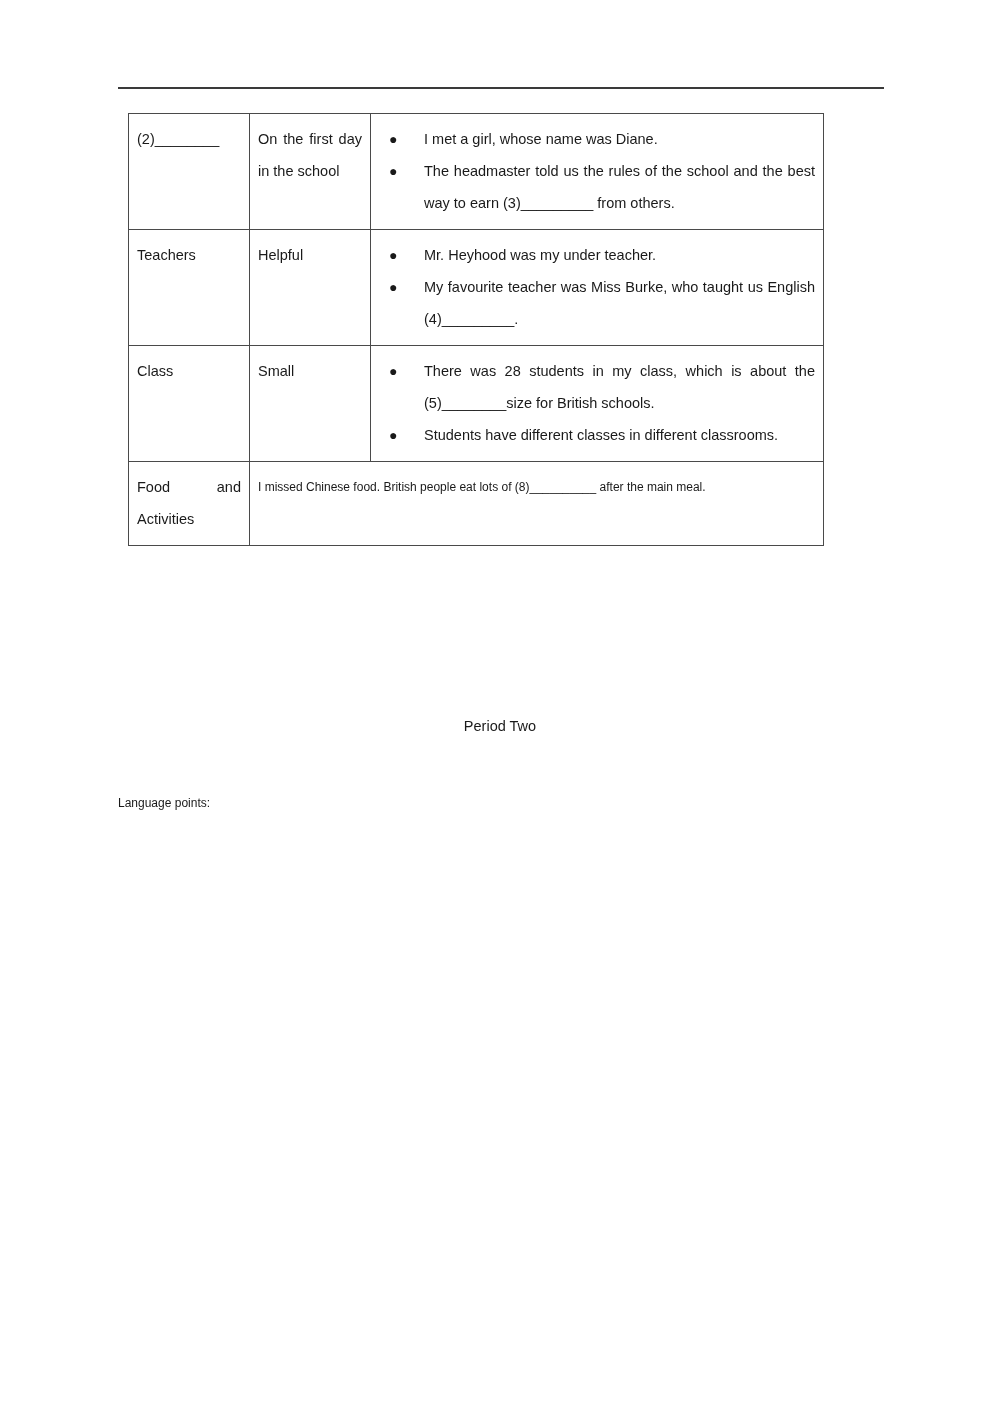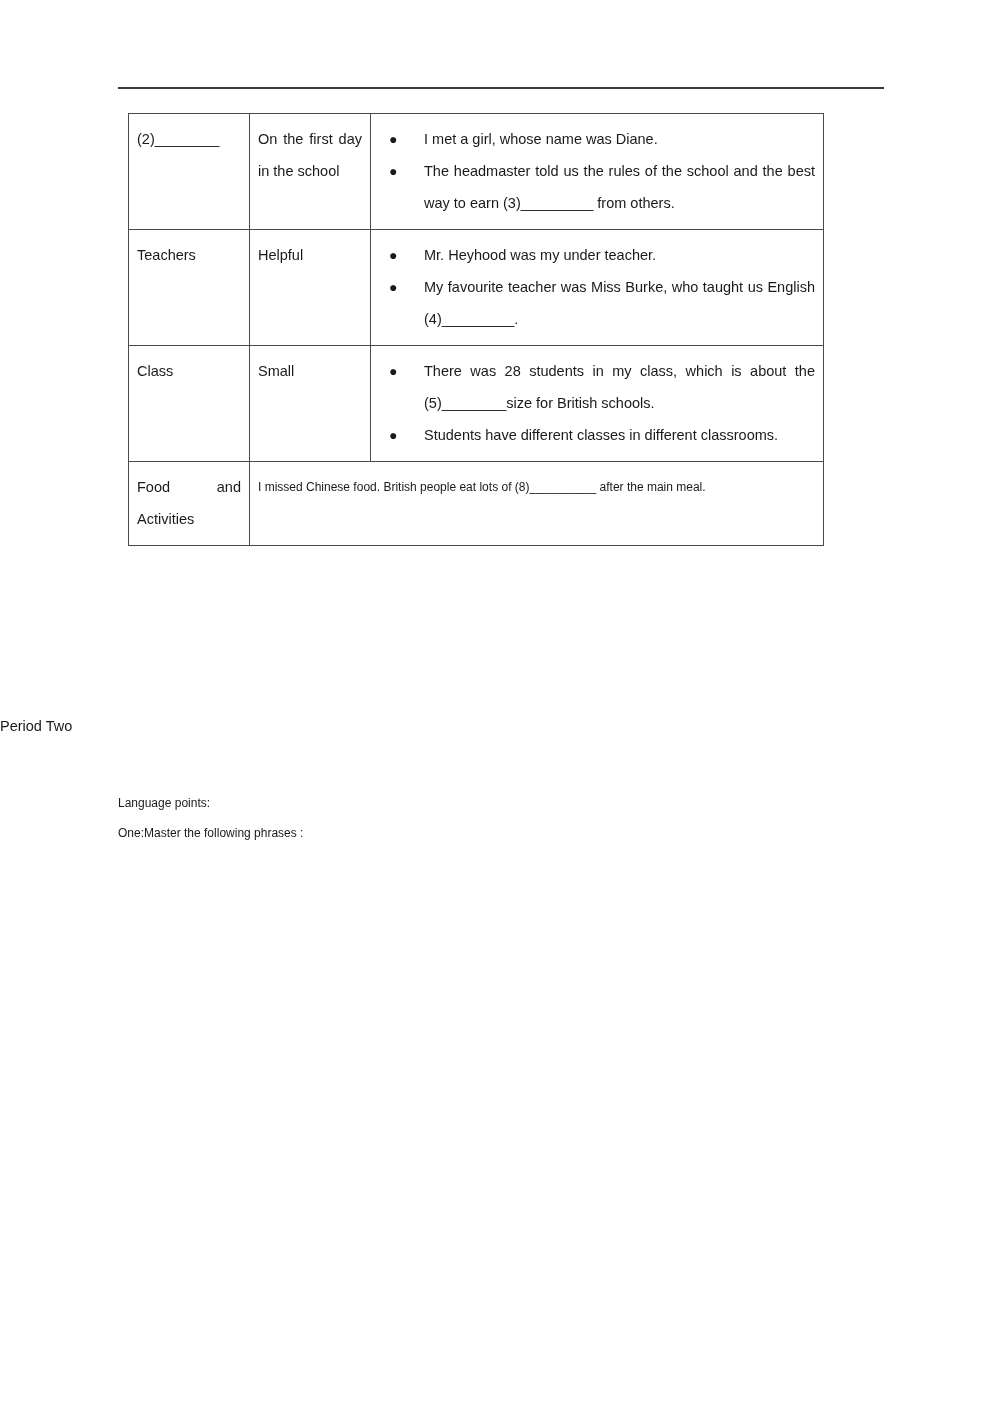--- a/index.html
+++ b/index.html
@@ -102,20 +102,21 @@
   td.merged-host {
     padding: 0;
   }
 
   
   .period-line {
     position: absolute;
     left: 0;
     top: 713px;
     width: 1000px;
+    text-align: center;
     font-size: 14.5px;
     line-height: 26px;
   }
   .body-line {
     position: absolute;
     left: 118px;
     font-size: 12px;
     line-height: 26px;
     white-space: pre;
     margin-top: 48px;
@@ -217,15 +218,14 @@
             </tbody>
           </table>
         </td>
       </tr>
 
     </tbody>
   </table>
 
   <div class="period-line">Period Two</div>
   <div class="body-line l1">Language points:</div>
-  <div class="body-line l2">One:Master the following phrases :</div>
 
 </div>
 
 </body></html>

